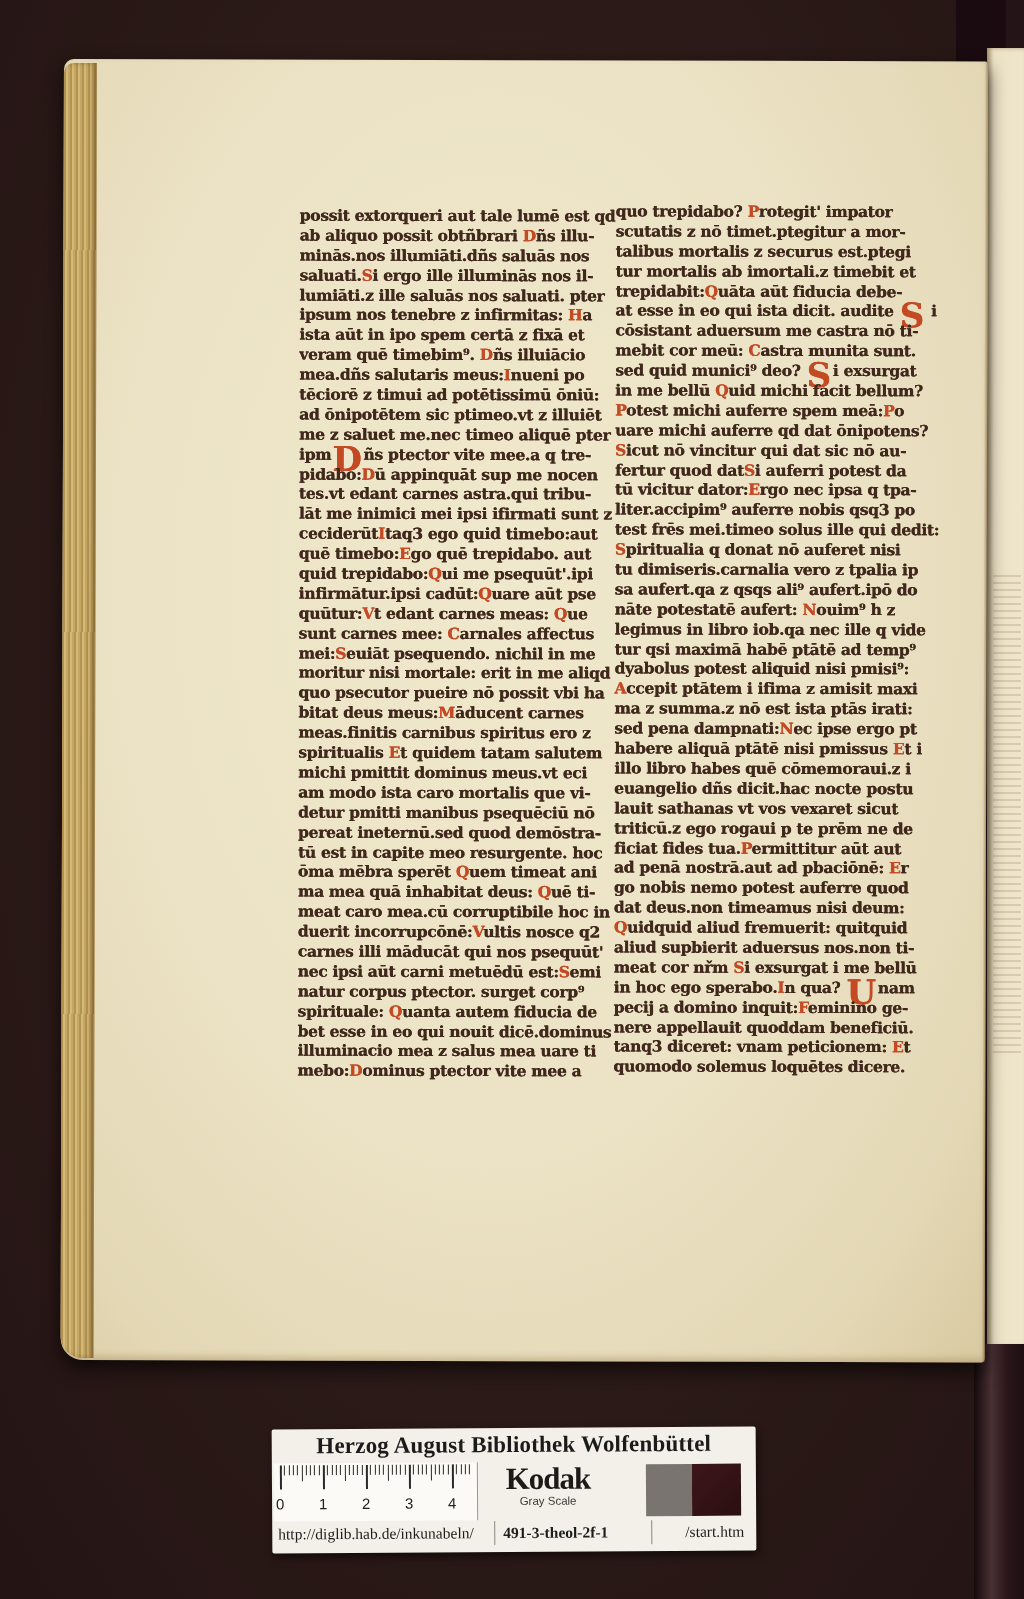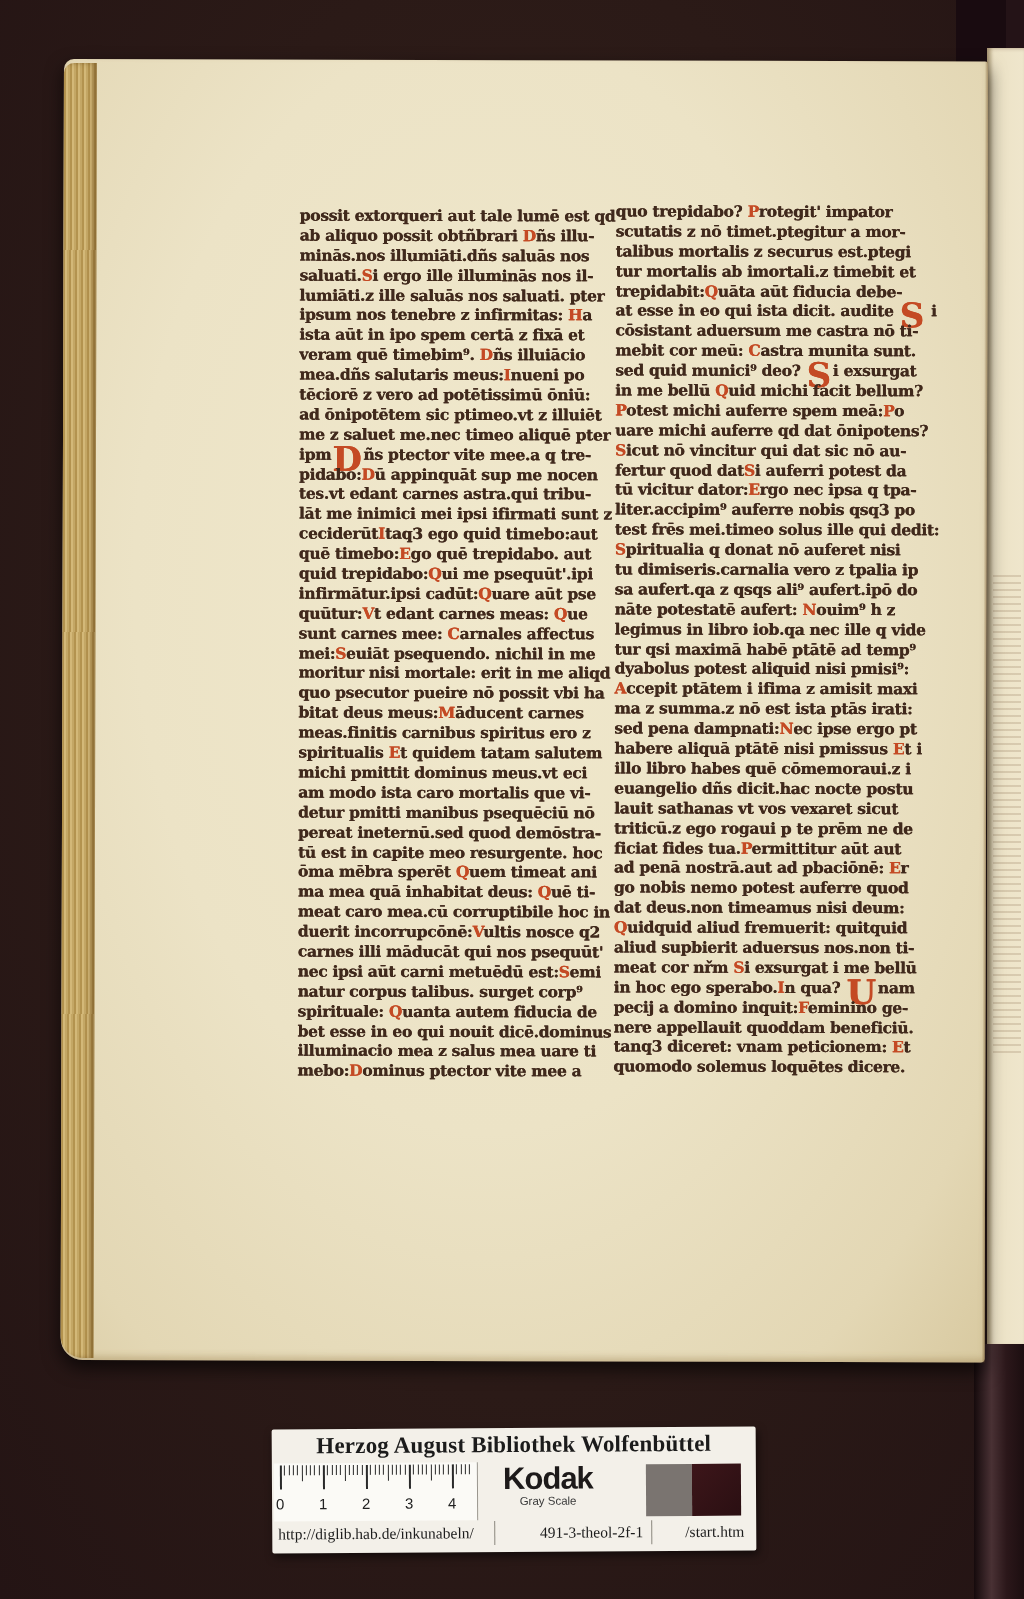--- a/index.html
+++ b/index.html
@@ -48,32 +48,32 @@
          letter-spacing:.2px;}
   .ruler{position:absolute;left:2px;top:34px;width:203px;height:58px;background:#fbfaf6;
          border-right:1px solid #9a968e;}
   .ruler .tick{position:absolute;top:2px;width:1px;background:#2a2a2a;}
   .ruler .tick{height:10px;}
   .ruler .tick.t5{height:16px;}
   .ruler .tick.t10{height:24px;width:2px;}
   .ruler .rnum{position:absolute;top:32px;font-family:"Liberation Sans", sans-serif;
          font-size:15px;color:#222;}
   .kodak{position:absolute;left:208px;top:36px;width:136px;text-align:center;}
-  .kodak-word{font-family:Liberation Sans, sans-serif;font-weight:700;font-size:31px;
+  .kodak-word{font-family:Liberation Serif, serif;font-weight:700;font-size:31px;
          letter-spacing:-1px;color:#1d1a1a;line-height:30px;}
   .kodak-sub{font-family:"Liberation Sans", sans-serif;font-size:11.5px;color:#3a3a3a;margin-top:1px;}
   .patch{position:absolute;top:37px;height:52px;}
   .patch-gray{left:374px;width:46px;background:#7a7470;}
   .patch-dark{left:420px;width:49px;background:linear-gradient(135deg,#3d161a 0%,#2a0f12 100%);}
   .label-bottom{position:absolute;left:6px;right:6px;bottom:6px;height:26px;
          display:flex;align-items:center;font-family:"Liberation Serif", serif;
          font-size:15.5px;color:#1c1c1c;}
   .vline{width:1px;height:24px;background:#8a867e;margin:0 8px;}
   .lb-url{width:208px;}
-  .lb-shelf{width:140px;text-align:right;}
+  .lb-shelf{width:140px;text-align:left;font-weight:bold;}
   .lb-start{margin-left:auto;padding-right:6px;}
 </style>
 </head>
 <body>
 
 <div class="scene">
 
   <div class="spine-strip"></div>
   <div class="corner-dark"></div>
   <div class="side-page"></div>
@@ -85,21 +85,21 @@
     <div class="col col-left">
         <div class="tline">possit extorqueri aut tale lumē est qd</div>
         <div class="tline">ab aliquo possit obtñbrari <span class="rub">D</span>ñs illu-</div>
         <div class="tline">minās.nos illumiāti.dñs saluās nos</div>
         <div class="tline">saluati.<span class="rub">S</span>i ergo ille illuminās nos il-</div>
         <div class="tline">lumiāti.z ille saluās nos saluati. pter</div>
         <div class="tline">ipsum nos tenebre z infirmitas: <span class="rub">H</span>a</div>
         <div class="tline">ista aūt in ipo spem certā z fixā et</div>
         <div class="tline">veram quē timebim⁹. <span class="rub">D</span>ñs illuiācio</div>
         <div class="tline">mea.dñs salutaris meus:<span class="rub">I</span>nueni po</div>
-        <div class="tline">tēciorē z vero ad potētissimū ōniū:</div>
+        <div class="tline">tēciorē z timui ad potētissimū ōniū:</div>
         <div class="tline">ad ōnipotētem sic ptimeo.vt z illuiēt</div>
         <div class="tline">me z saluet me.nec timeo aliquē pter</div>
         <div class="tline">ipm<span class="rub init">D</span>ñs ptector vite mee.a q tre-</div>
         <div class="tline">pidabo:<span class="rub">D</span>ū appinquāt sup me nocen</div>
         <div class="tline">tes.vt edant carnes astra.qui tribu-</div>
         <div class="tline">lāt me inimici mei ipsi ifirmati sunt z</div>
         <div class="tline">ceciderūt<span class="rub">I</span>taq3 ego quid timebo:aut</div>
         <div class="tline">quē timebo:<span class="rub">E</span>go quē trepidabo. aut</div>
         <div class="tline">quid trepidabo:<span class="rub">Q</span>ui me psequūt'.ipi</div>
         <div class="tline">infirmātur.ipsi cadūt:<span class="rub">Q</span>uare aūt pse</div>
@@ -115,21 +115,21 @@
         <div class="tline">am modo ista caro mortalis que vi-</div>
         <div class="tline">detur pmitti manibus psequēciū nō</div>
         <div class="tline">pereat ineternū.sed quod demōstra-</div>
         <div class="tline">tū est in capite meo resurgente. hoc</div>
         <div class="tline">ōma mēbra sperēt <span class="rub">Q</span>uem timeat ani</div>
         <div class="tline">ma mea quā inhabitat deus: <span class="rub">Q</span>uē ti-</div>
         <div class="tline">meat caro mea.cū corruptibile hoc in</div>
         <div class="tline">duerit incorrupcōnē:<span class="rub">V</span>ultis nosce q2</div>
         <div class="tline">carnes illi māducāt qui nos psequūt'</div>
         <div class="tline">nec ipsi aūt carni metuēdū est:<span class="rub">S</span>emi</div>
-        <div class="tline">natur corpus talibus. surget corp⁹</div>
+        <div class="tline">natur corpus ptector. surget corp⁹</div>
         <div class="tline">spirituale: <span class="rub">Q</span>uanta autem fiducia de</div>
         <div class="tline">bet esse in eo qui nouit dicē.dominus</div>
         <div class="tline">illuminacio mea z salus mea uare ti</div>
         <div class="tline">mebo:<span class="rub">D</span>ominus ptector vite mee a</div>
       </div>
     <div class="col col-right">
         <div class="tline">quo trepidabo? <span class="rub">P</span>rotegit' impator</div>
         <div class="tline">scutatis z nō timet.ptegitur a mor-</div>
         <div class="tline">talibus mortalis z securus est.ptegi</div>
         <div class="tline">tur mortalis ab imortali.z timebit et</div>

